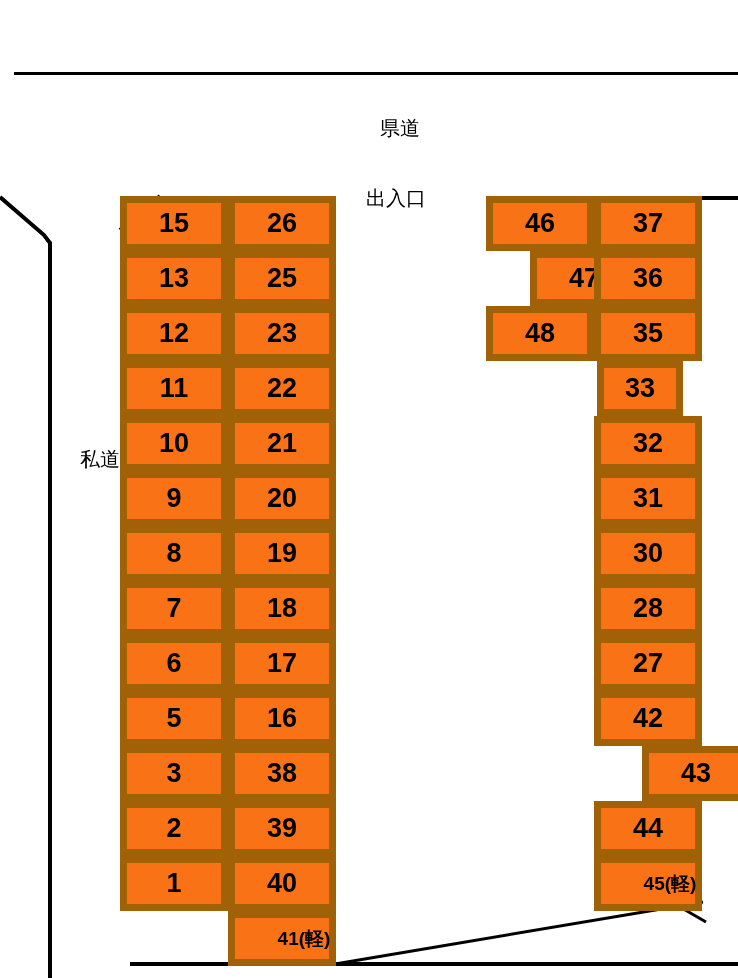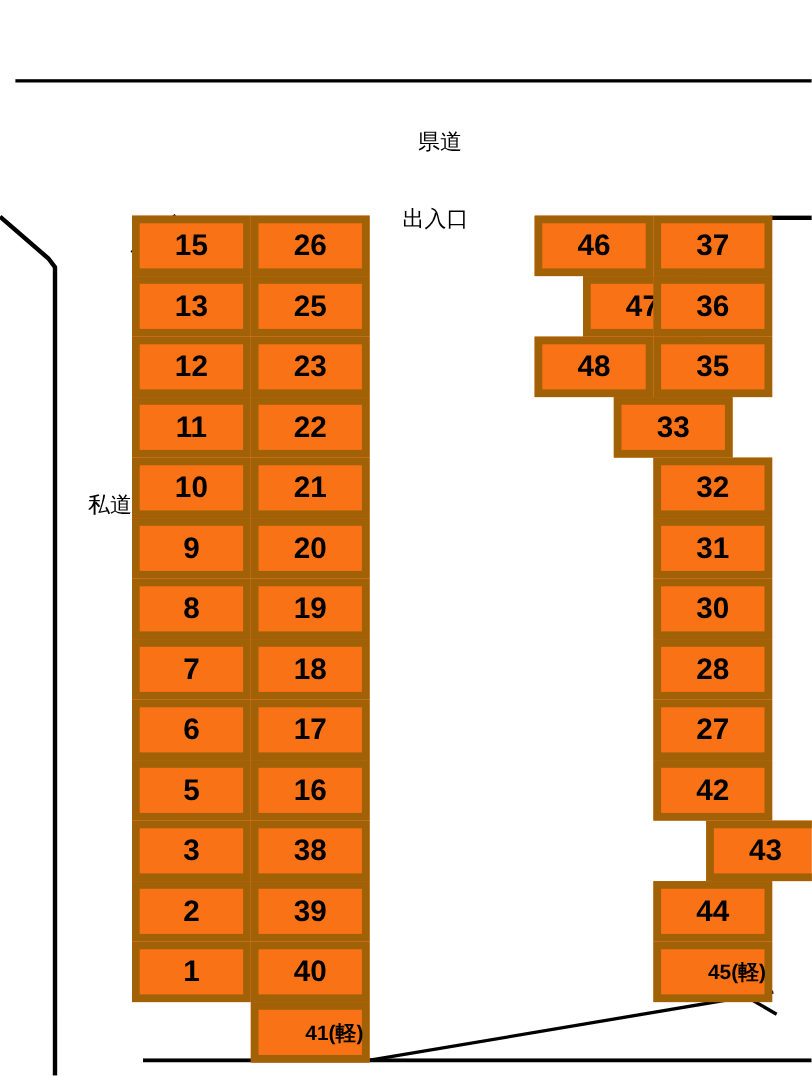--- a/index.html
+++ b/index.html
@@ -169,21 +169,21 @@
 <div class="cell" style="left: 228px; top: 746px; width: 108px; height: 55px;">38</div>
 <div class="cell" style="left: 228px; top: 801px; width: 108px; height: 55px;">39</div>
 <div class="cell" style="left: 228px; top: 856px; width: 108px; height: 55px;">40</div>
 <div class="cell small" style="left: 228px; top: 911px; width: 108px; height: 55px;">41(軽)</div>
 <div class="cell" style="left: 486px; top: 196px; width: 108px; height: 55px;">46</div>
 <div class="cell" style="left: 486px; top: 251px; width: 108px; height: 55px; margin-left: 44px;">47</div>
 <div class="cell" style="left: 486px; top: 306px; width: 108px; height: 55px;">48</div>
 <div class="cell" style="left: 594px; top: 196px; width: 108px; height: 55px;">37</div>
 <div class="cell" style="left: 594px; top: 251px; width: 108px; height: 55px;">36</div>
 <div class="cell" style="left: 594px; top: 306px; width: 108px; height: 55px;">35</div>
-<div class="cell" style="left: 558px; top: 361px; width: 108px; height: 55px;">33</div>
+<div class="cell" style="left: 597px; top: 361px; width: 86px; height: 55px;">33</div>
 <div class="cell" style="left: 594px; top: 416px; width: 108px; height: 55px;">32</div>
 <div class="cell" style="left: 594px; top: 471px; width: 108px; height: 55px;">31</div>
 <div class="cell" style="left: 594px; top: 526px; width: 108px; height: 55px;">30</div>
 <div class="cell" style="left: 594px; top: 581px; width: 108px; height: 55px;">28</div>
 <div class="cell" style="left: 594px; top: 636px; width: 108px; height: 55px;">27</div>
 <div class="cell" style="left: 594px; top: 691px; width: 108px; height: 55px;">42</div>
 <div class="cell" style="left: 594px; top: 746px; width: 108px; height: 55px; margin-left: 48px;">43</div>
 <div class="cell" style="left: 594px; top: 801px; width: 108px; height: 55px;">44</div>
 <div class="cell small" style="left: 594px; top: 856px; width: 108px; height: 55px;">45(軽)</div>
 

